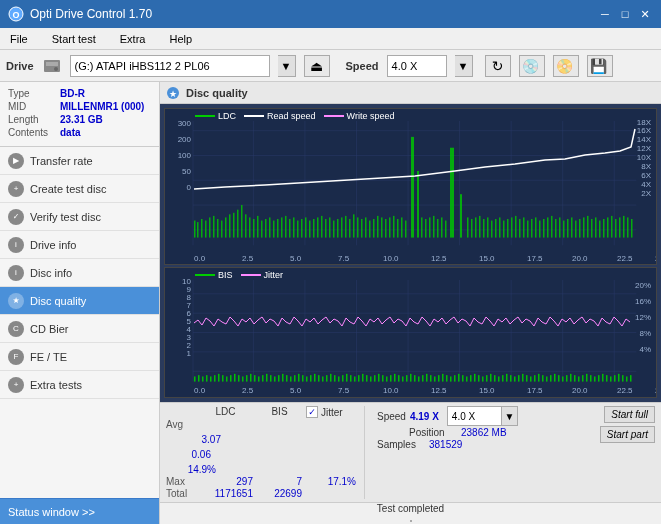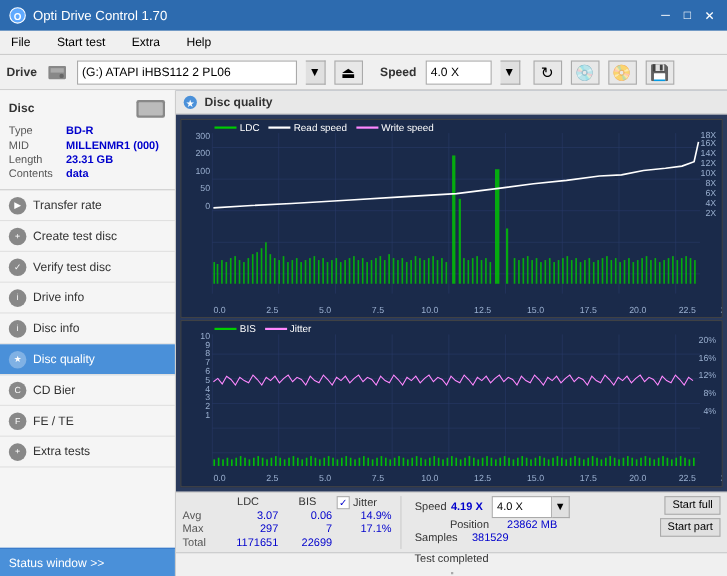--- a/index.html
+++ b/index.html
@@ -62,21 +62,21 @@
     .chart-container { flex: 1; position: relative; border: 1px solid #444; background: #1a2a4a; }
     .chart-legend { position: absolute; top: 2px; left: 30px; display: flex; gap: 8px; font-size: 9px; color: white; z-index: 10; }
     .legend-item { display: flex; align-items: center; gap: 3px; }
     .legend-color { width: 20px; height: 2px; }
     
     
     .stats-bar { background: #e8e8e8; border-top: 1px solid #ccc; padding: 3px 6px; display: flex; align-items: flex-start; gap: 6px; font-size: 10px; }
     
     .jitter-check { width: 12px; height: 12px; border: 1px solid #aaa; background: white; display: flex; align-items: center; justify-content: center; font-size: 9px; color: #0000cc; }
     
-    .btn-start { background: #e0e0e0; border: 1px solid #aaa; padding: 2px 6px; font-size: 10px; cursor: pointer; white-space: nowrap; }
+    .btn-start { background: #e0e0e0; border: 1px solid #aaa; padding: 2px 6px; font-size: 10px; cursor: pointer; white-space: nowrap; font-style: italic; }
     
     
     .progress-area { background: #f0f0f0; border-top: 1px solid #ccc; height: 22px; display: flex; align-items: center; padding: 0 6px; gap: 6px; flex-direction: column; }
     .progress-bar-outer { flex: 1; height: 12px; background: #ccc; border: 1px solid #aaa; }
     .progress-bar-inner { height: 100%; background: #4caf50; }
     .progress-text { font-size: 10px; color: #333; width: 40px; text-align: right; }
     .time-text { font-size: 10px; color: #333; }
     
     
     svg.chart { width: 100%; height: 100%; }
@@ -135,27 +135,20 @@
   <div class="drive-btn">💿</div>
   <div class="drive-btn">📀</div>
   <div class="drive-btn">💾</div>
 </div>
 
 <div class="main">
 
   <div class="sidebar">
 
     <div class="disc-info-panel">
-      <div class="disc-info-header">
-        <span>Disc</span>
-        <svg width="28" height="22">
-            <rect x="1" y="3" width="26" height="16" rx="2" fill="#888"></rect>
-            <rect x="3" y="5" width="22" height="12" rx="1" fill="#bbb"></rect>
-          </svg>
-      </div>
       <div class="disc-field">
         <span class="disc-field-label">Type</span>
         <span class="disc-field-value">BD-R</span>
       </div>
       <div class="disc-field">
         <span class="disc-field-label">MID</span>
         <span class="disc-field-value" style="font-size:10px;">MILLENMR1 (000)</span>
       </div>
       <div class="disc-field">
         <span class="disc-field-label">Length</span>
@@ -590,21 +583,21 @@
       <div style="display:flex; flex-direction:column; gap:1px; font-size:10px; min-width:180px;">
         <div style="display:flex; gap:4px;">
           <span style="width:28px;"></span>
           <span style="width:55px; text-align:center; color:#333;">LDC</span>
           <span style="width:45px; text-align:center; color:#333;">BIS</span>
           <div style="display:flex; align-items:center; gap:3px;">
             <div class="jitter-check">✓</div>
             <span style="color:#333;">Jitter</span>
           </div>
         </div>
-        <div style="display:flex; gap:4px;">
+        <div style="display:flex; gap:4px;flex-direction:column;">
           <span style="width:28px; color:#555;">Avg</span>
           <span style="width:55px; text-align:right; color:#0000cc;">3.07</span>
           <span style="width:45px; text-align:right; color:#0000cc;">0.06</span>
           <span style="width:50px; text-align:right; color:#0000cc;">14.9%</span>
         </div>
         <div style="display:flex; gap:4px;">
           <span style="width:28px; color:#555;">Max</span>
           <span style="width:55px; text-align:right; color:#0000cc;">297</span>
           <span style="width:45px; text-align:right; color:#0000cc;">7</span>
           <span style="width:50px; text-align:right; color:#0000cc;">17.1%</span>

